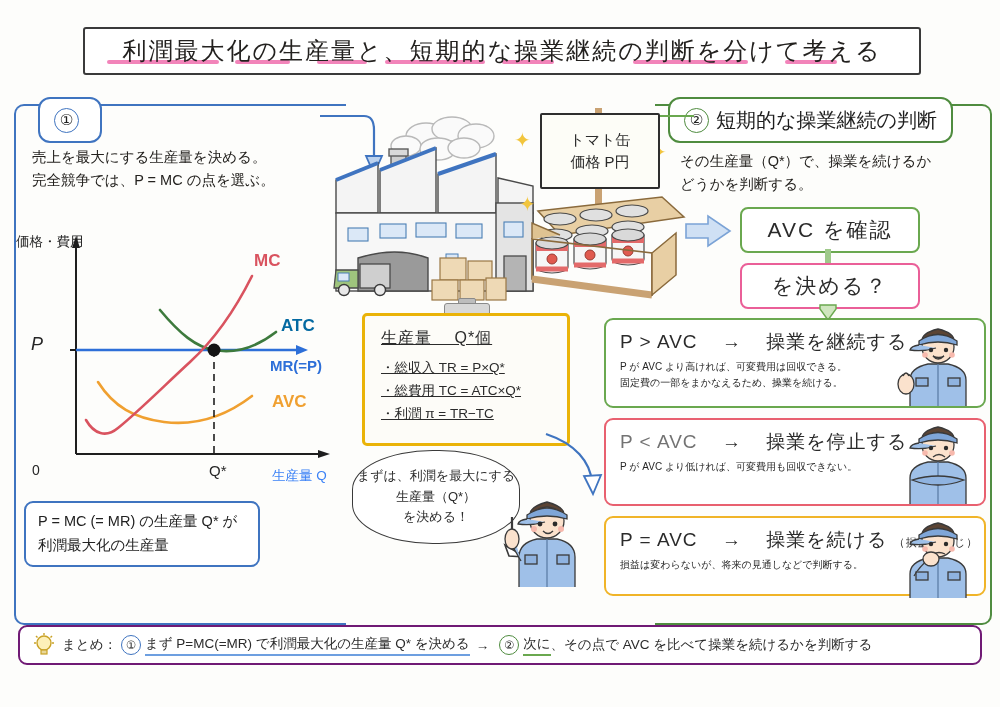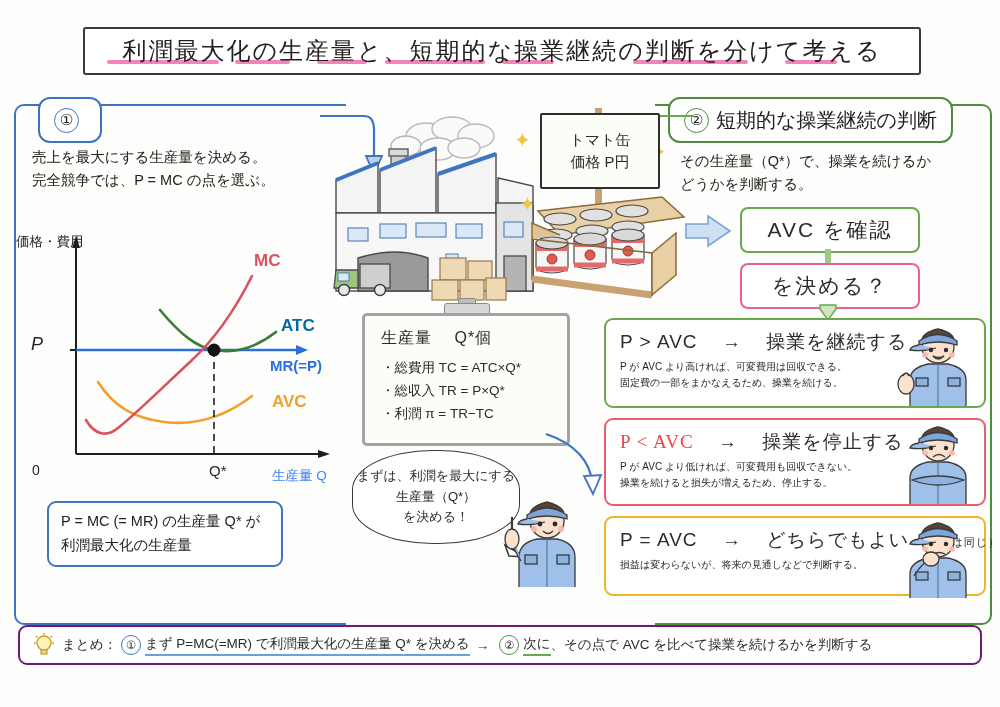--- a/index.html
+++ b/index.html
@@ -63,31 +63,31 @@
   #chart-P{left:31px;top:334px;font-size:18px;font-style:italic;color:#262626;}
   #chart-Q{left:209px;top:462px;font-size:15px;color:#262626;}
   .curve-label{font-size:17px;font-weight:bold;}
   #lbl-mc{left:254px;top:251px;color:#d9535f;}
   #lbl-atc{left:281px;top:316px;color:#0369a1;}
   #lbl-mr{left:270px;top:357px;color:#2d6fd8;font-size:15px;}
   #lbl-avc{left:272px;top:392px;color:#f0a030;}
 
   
   #concl-box{
-    left:47px;top:501px;width:236px;height:66px;
+    left:24px;top:501px;width:236px;height:66px;
     border:2px solid #3f74c0;border-radius:9px;background:#fff;
     padding:7px 12px;box-sizing:border-box;
     font-size:14.5px;line-height:1.65;color:#222;
   }
 
   
   #clipboard{
     left:362px;top:313px;width:208px;height:133px;
-    background:#fdfcf8;border:3px solid #a3a3a3;border-radius:5px;
-    box-sizing:border-box;padding:12px 14px 0 16px;
+    background:#fdfcf8;border:3px solid #eab308;border-radius:5px;
+    box-sizing:border-box;padding:12px 14px 0 16px;text-decoration:underline;
   }
   #clip-clamp{
     left:444px;top:303px;width:44px;height:14px;background:#d8d8d8;
     border:1.6px solid #8a8a8a;border-radius:3px;
   }
   #clip-clamp2{left:458px;top:298px;width:16px;height:8px;background:#bdbdbd;border:1.4px solid #8a8a8a;border-radius:2px;}
   .clip-title{font-size:16px;margin-bottom:7px;letter-spacing:1px;}
   .clip-line{font-size:13.5px;line-height:1.72;white-space:nowrap;}
 
   
@@ -120,21 +120,21 @@
   .cond-card{
     background:#fff;border-radius:9px;box-sizing:border-box;
     padding:9px 14px;position:absolute;width:382px;
   }
   #cond-1{left:604px;top:318px;height:90px;border:2px solid #6aa84f;}
   #cond-2{left:604px;top:418px;height:88px;border:2px solid #e8606f;}
   #cond-3{left:604px;top:516px;height:80px;border:2px solid #f0b428;}
   .cond-head{font-size:19px;letter-spacing:1px;white-space:nowrap;margin-bottom:4px;}
   .cond-sub{font-size:10px;line-height:1.6;color:#262626;}
   .cond-note{font-size:11px;}
-  .red-p{color:#ef4444;font-family:Liberation Serif, serif;}
+  .red-p{color:#737373;}
 
   
   #summary{
     left:18px;top:625px;width:964px;height:40px;
     border:2px solid #701a75;border-radius:9px;background:#fff;
     display:flex;align-items:center;padding:0 12px;box-sizing:border-box;
     font-size:13.5px;white-space:nowrap;
   }
   .u-blue{border-bottom:2px solid #6d9fe0;padding-bottom:1px;}
   .u-green{border-bottom:2px solid #6aa84f;padding-bottom:1px;text-align:center;}
@@ -341,22 +341,22 @@
 
   <div class="abs" id="concl-box">
     <div>P = MC (= MR) の生産量  Q* が</div>
     <div>利潤最大化の生産量</div>
   </div>
 
   <div class="abs" id="clip-clamp2"></div>
   <div class="abs" id="clip-clamp"></div>
   <div class="abs" id="clipboard">
     <div class="clip-title">生産量　 Q*個</div>
+    <div class="clip-line">・総収入  TR = P×Q*</div>
     <div class="clip-line">・総費用  TC = ATC×Q*</div>
-    <div class="clip-line">・総収入  TR = P×Q*</div>
     <div class="clip-line">・利潤    π = TR−TC</div>
   </div>
 
   <svg class="abs" style="left:540px;top:430px;" width="70" height="70">
     <path d="M6,4 C36,14 50,32 52,52" stroke="#3f74c0" stroke-width="2.2" fill="none"></path>
     <path d="M44,46 L53,64 L61,45 Z" fill="#ffffff" stroke="#3f74c0" stroke-width="1.8"></path>
   </svg>
 
   <div class="abs" id="bubble">
     <div>まずは、利潤を最大にする</div>
@@ -430,21 +430,20 @@
     </g>
   </svg>
 
   <div class="cond-card" id="cond-2">
     <div class="cond-head">
       <span class="red-p">P &lt; AVC</span>
       <span style="margin:0 18px;">→</span>
       <span>操業を停止する</span>
     </div>
     <div class="cond-sub">P が AVC より低ければ、可変費用も回収できない。</div>
-    <div class="cond-sub">操業を続けると損失が増えるため、停止する。</div>
   </div>
   <svg class="worker" style="left:898px;top:420px;" width="80" height="84">
     <g stroke="#3a3a3a" stroke-width="1.3" fill="none">
       <path d="M12,84 L12,58 Q12,46 30,42 L50,42 Q68,46 68,58 L68,84" fill="#9fc0e8"></path>
       <path d="M40,42 L40,84" stroke="#5d7ea8"></path>
       <path d="M14,60 Q40,52 66,60 Q40,70 14,60 Z" fill="#8fb3e0"></path>
       <circle cx="40" cy="25" r="16" fill="#fbe2cd"></circle>
       <path d="M24,20 Q40,5 56,20 Q57,11 40,7 Q23,11 24,20 Z" fill="#5b4434"></path>
       <path d="M21,19 Q40,6 59,19 L59,23 Q40,17 21,23 Z" fill="#7fa6d8"></path>
       <path d="M21,23 Q13,24 12,28 Q25,30 38,26" fill="#9fc0e8"></path>
@@ -453,21 +452,21 @@
       <circle cx="27" cy="33" r="2.8" fill="#f7b9ad" stroke="none"></circle>
       <circle cx="54" cy="33" r="2.8" fill="#f7b9ad" stroke="none"></circle>
       <path d="M35,37 Q41,32 47,37" stroke="#3a3a3a"></path>
     </g>
   </svg>
 
   <div class="cond-card" id="cond-3">
     <div class="cond-head">
       <span>P = AVC</span>
       <span style="margin:0 18px;">→</span>
-      <span>どちらでもよい</span>
+      <span>操業を続ける</span>
       <span class="cond-note">（損益は同じ）</span>
     </div>
     <div class="cond-sub">損益は変わらないが、将来の見通しなどで判断する。</div>
   </div>
   <svg class="worker" style="left:898px;top:516px;" width="80" height="82">
     <g stroke="#3a3a3a" stroke-width="1.3" fill="none">
       <path d="M12,82 L12,58 Q12,46 30,42 L50,42 Q68,46 68,58 L68,82" fill="#9fc0e8"></path>
       <path d="M40,42 L40,82" stroke="#5d7ea8"></path>
       <rect x="18" y="56" width="12" height="8" fill="#8fb3e0"></rect>
       <rect x="50" y="56" width="12" height="8" fill="#8fb3e0"></rect>

